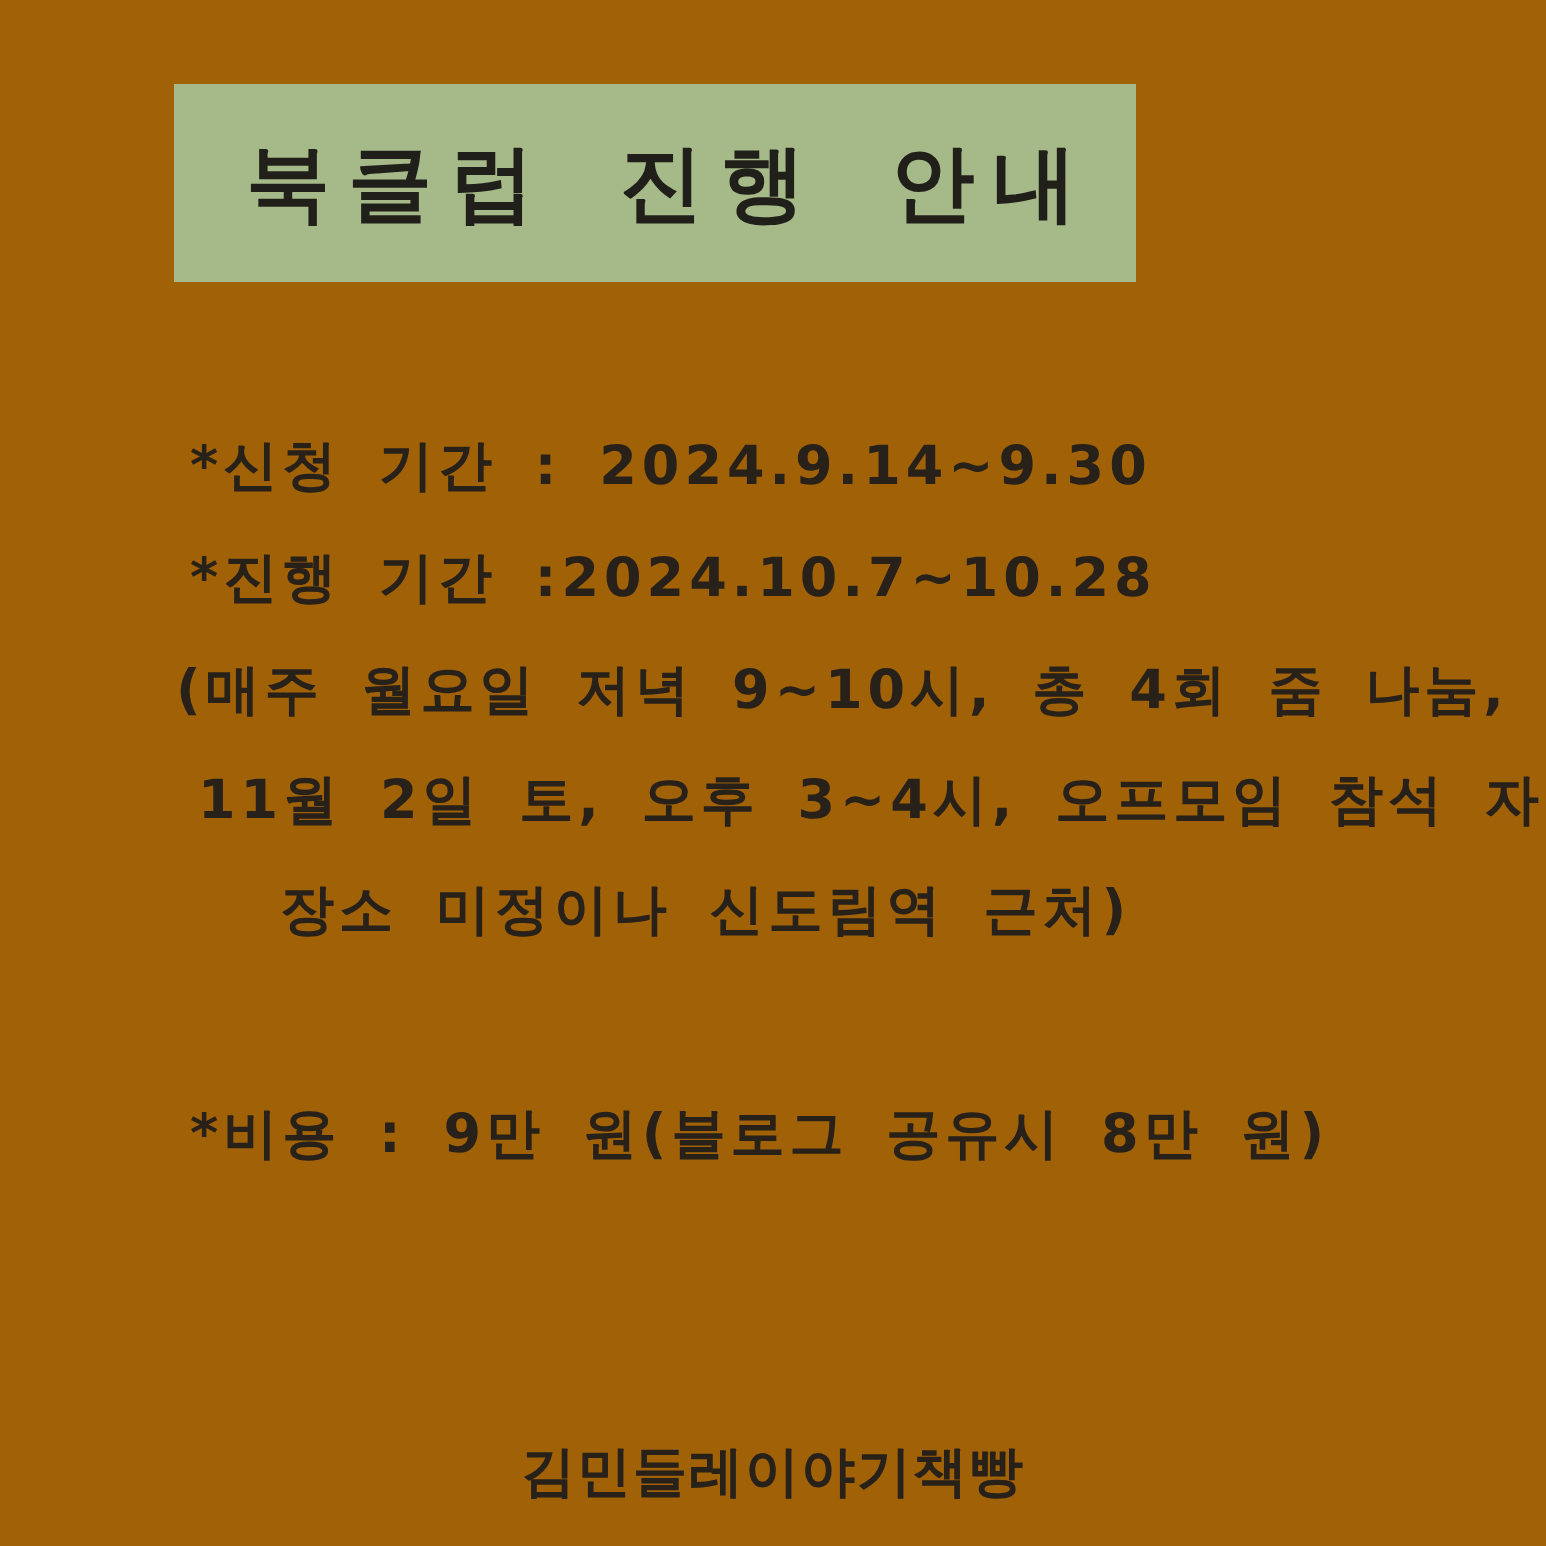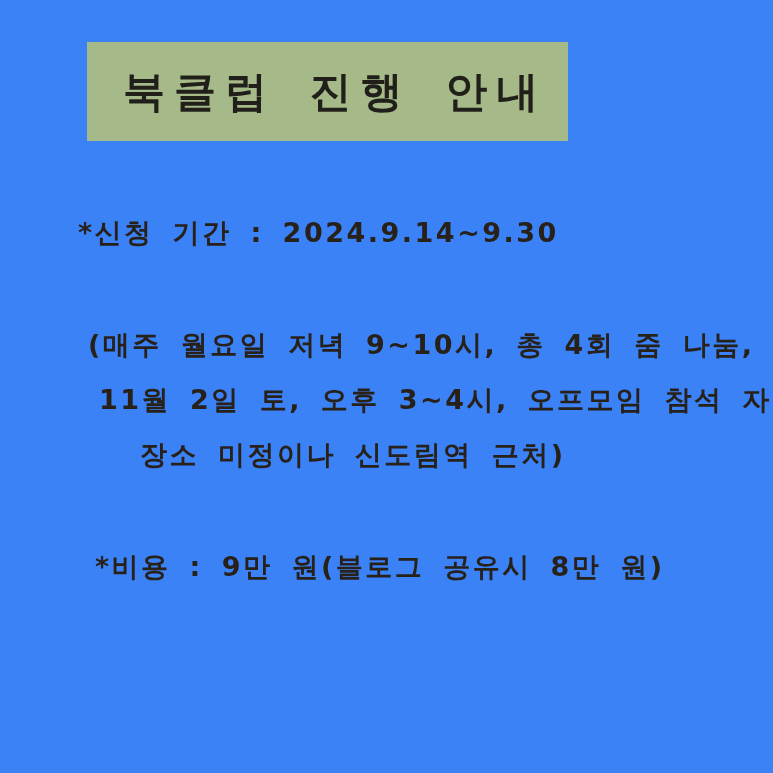--- a/index.html
+++ b/index.html
@@ -3,21 +3,21 @@
 <meta charset="utf-8">
 <style>
   html, body {
     margin: 0;
     padding: 0;
   }
   .canvas {
     position: relative;
     width: 773px;
     height: 773px;
-    background: #3b82f6;
+    background: #a16207;
     font-family: "DejaVu Sans", sans-serif;
     color: #27211a;
     overflow: hidden;
   }
   .title-box {
     position: absolute;
     left: 87px;
     top: 42px;
     width: 481px;
     height: 99px;
@@ -36,21 +36,21 @@
   }
   .body-line {
     position: absolute;
     font-size: 27px;
     font-weight: 700;
     letter-spacing: 2.5px;
     word-spacing: 7px;
     white-space: nowrap;
     color: #27211a;
   }
-  .line-1 { left: 78px;  top: 215px; }
+  .line-1 { left: 95px;  top: 215px; }
   .line-2 { left: 95px;  top: 271px; }
   .line-3 { left: 88px;  top: 327px; }
   .line-4 { left: 99px;  top: 382px; }
   .line-5 { left: 100px; top: 437px; margin-left: 40px; }
   .line-6 { left: 95px;  top: 549px; }
   .line-7 { left: 95px;  top: 608px; }
   .footer-brand {
     position: absolute;
     left: 0;
     right: 0;
@@ -66,24 +66,26 @@
 <body>
 
 <div class="canvas">
 
   <div class="title-box">
     <div class="title-text">북클럽 진행 안내</div>
   </div>
 
   <div class="body-line line-1">*신청 기간 : 2024.9.14~9.30</div>
 
+  <div class="body-line line-2">*진행 기간 :2024.10.7~10.28</div>
 
   <div class="body-line line-3">(매주 월요일 저녁 9~10시, 총 4회 줌 나눔,</div>
 
   <div class="body-line line-4">11월 2일 토, 오후 3~4시, 오프모임 참석 자유,</div>
 
   <div class="body-line line-5">장소 미정이나 신도림역 근처)</div>
 
   <div class="body-line line-6">*비용 : 9만 원(블로그 공유시 8만 원)</div>
 
 
+  <div class="footer-brand">김민들레이야기책빵</div>
 
 </div>
 
 </body></html>

